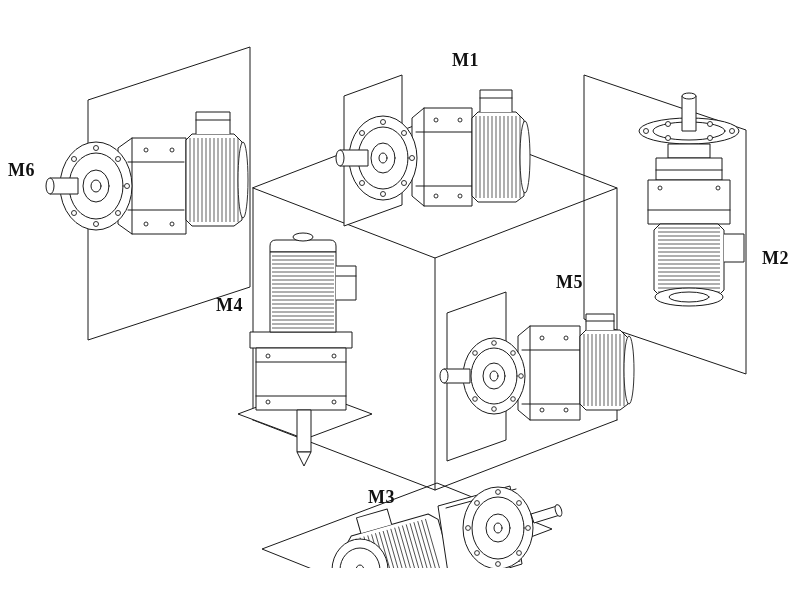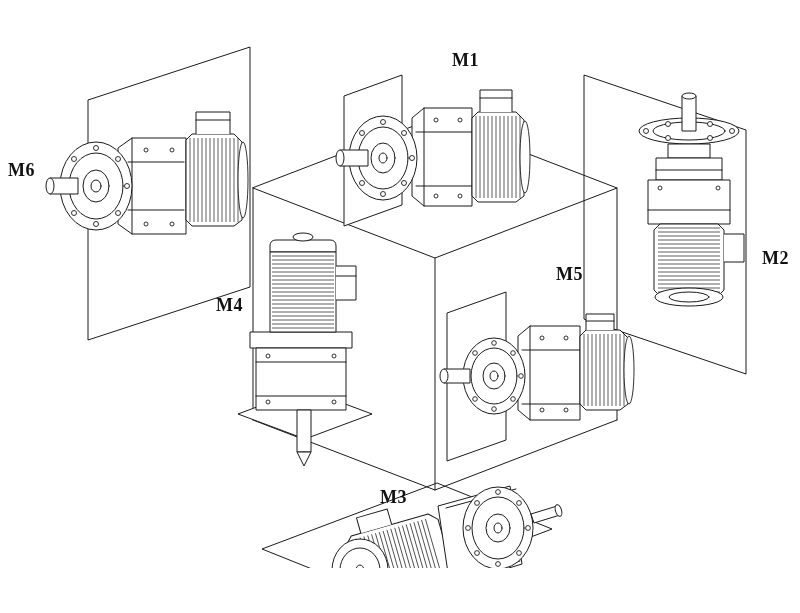--- a/index.html
+++ b/index.html
@@ -247,18 +247,18 @@
       </g>
       <g>
         <path class="p" d="M531 514 L557 506 L560 515 L534 523 Z"></path>
         <ellipse class="p" cx="558.5" cy="510.5" rx="3" ry="6" transform="rotate(-17 558.5 510.5)"></ellipse>
       </g>
     </g>
   </svg>
 
   <div class="pos-label" style="left:452px; top:50px">M1</div>
   <div class="pos-label" style="left:762px; top:248px">M2</div>
-  <div class="pos-label" style="left:380px; top:487px">M3</div>
+  <div class="pos-label" style="left:368px; top:487px">M3</div>
   <div class="pos-label" style="left:216px; top:295px">M4</div>
-  <div class="pos-label" style="left:556px; top:264px">M5</div>
+  <div class="pos-label" style="left:556px; top:272px">M5</div>
   <div class="pos-label" style="left:8px;   top:160px">M6</div>
 
 </div>
 
 </body></html>

